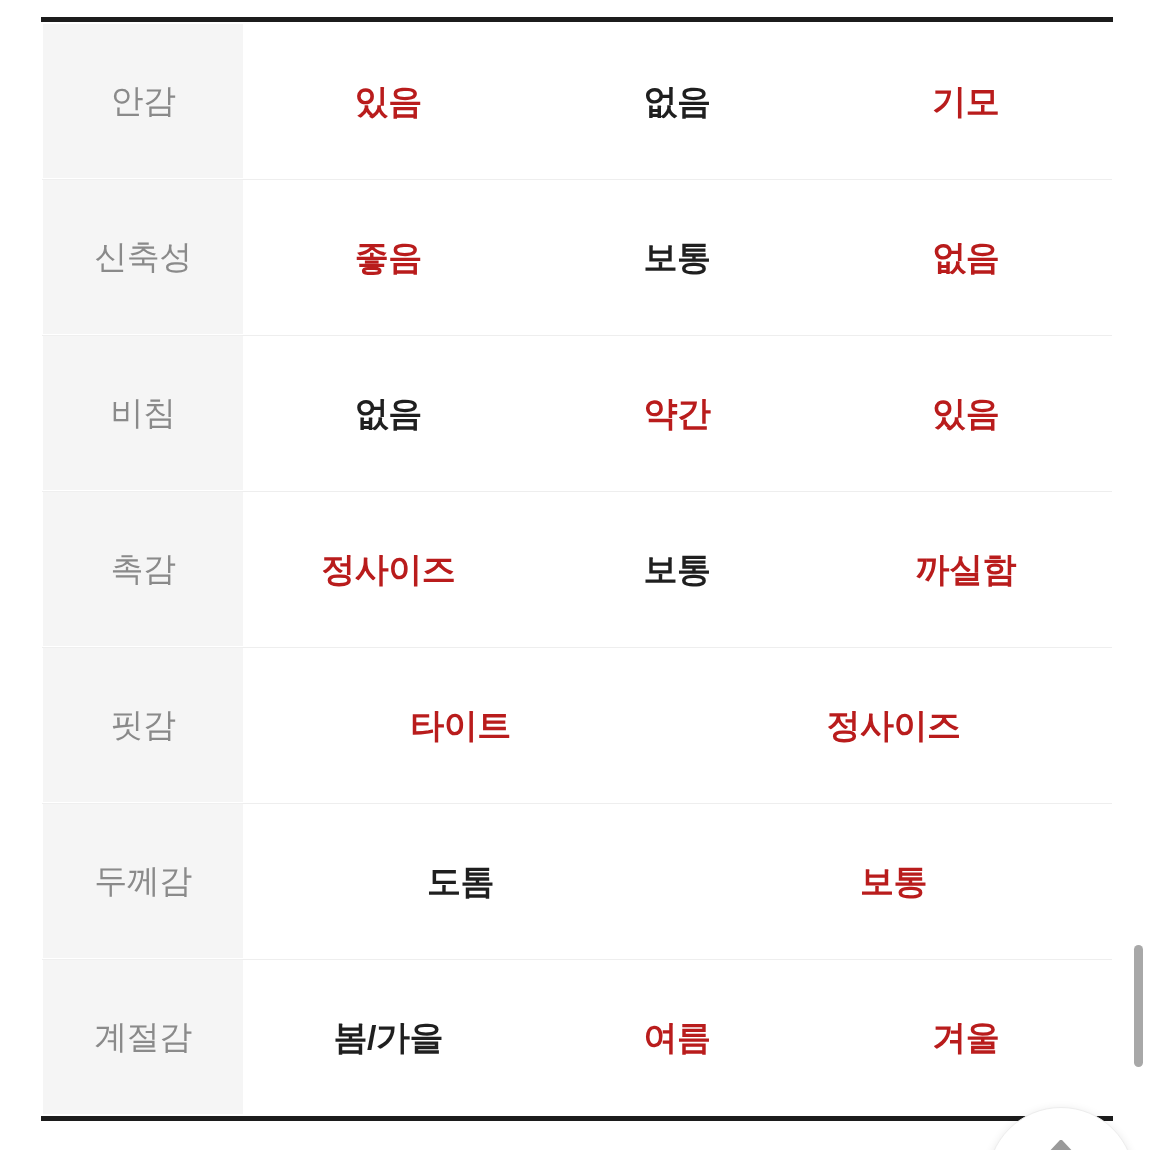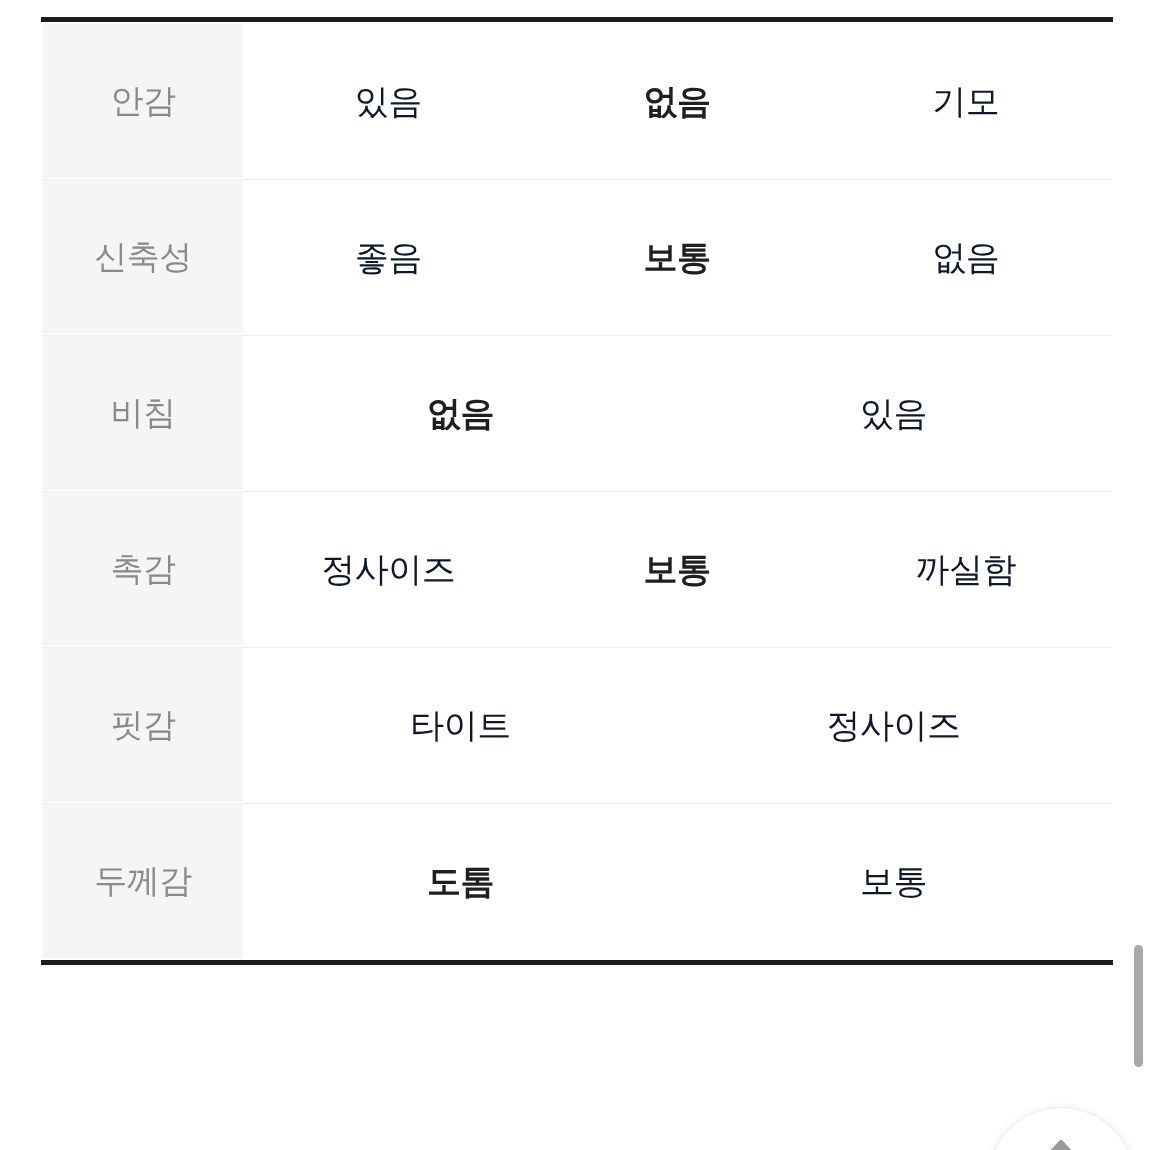--- a/index.html
+++ b/index.html
@@ -82,22 +82,22 @@
     display: flex;
     align-items: center;
     background: #ffffff;
   }
 
   .attr-option {
     flex: 1 1 0;
     text-align: center;
     font-size: 34px;
     letter-spacing: -0.5px;
-    color: #0f172a;
-    font-weight: 400;
+    color: #b91c1c;
+    font-weight: 700;
     line-height: 1.2;
     user-select: none;
   }
 
   .attr-option.is-selected {
     color: #1f1f1f;
     font-weight: 700;
   }
 
   
@@ -167,20 +167,21 @@
         <div class="attr-options">
           <div class="attr-option">좋음</div>
           <div class="attr-option is-selected">보통</div>
           <div class="attr-option">없음</div>
         </div>
       </div>
       <div class="attr-row">
         <div class="attr-label">비침</div>
         <div class="attr-options">
           <div class="attr-option is-selected">없음</div>
+          <div class="attr-option">약간</div>
           <div class="attr-option">있음</div>
         </div>
       </div>
       <div class="attr-row">
         <div class="attr-label">촉감</div>
         <div class="attr-options">
           <div class="attr-option">정사이즈</div>
           <div class="attr-option is-selected">보통</div>
           <div class="attr-option">까실함</div>
         </div>
@@ -192,20 +193,28 @@
           <div class="attr-option">정사이즈</div>
         </div>
       </div>
       <div class="attr-row">
         <div class="attr-label">두께감</div>
         <div class="attr-options">
           <div class="attr-option is-selected">도톰</div>
           <div class="attr-option">보통</div>
         </div>
       </div>
+      <div class="attr-row">
+        <div class="attr-label">계절감</div>
+        <div class="attr-options">
+          <div class="attr-option is-selected">봄/가을</div>
+          <div class="attr-option">여름</div>
+          <div class="attr-option">겨울</div>
+        </div>
+      </div>
     </div>
 
   <div class="scrollbar-track">
     <div class="scrollbar-thumb"></div>
   </div>
 
   <div class="scroll-top-btn">
     <span class="chevron-up"></span>
   </div>
 

